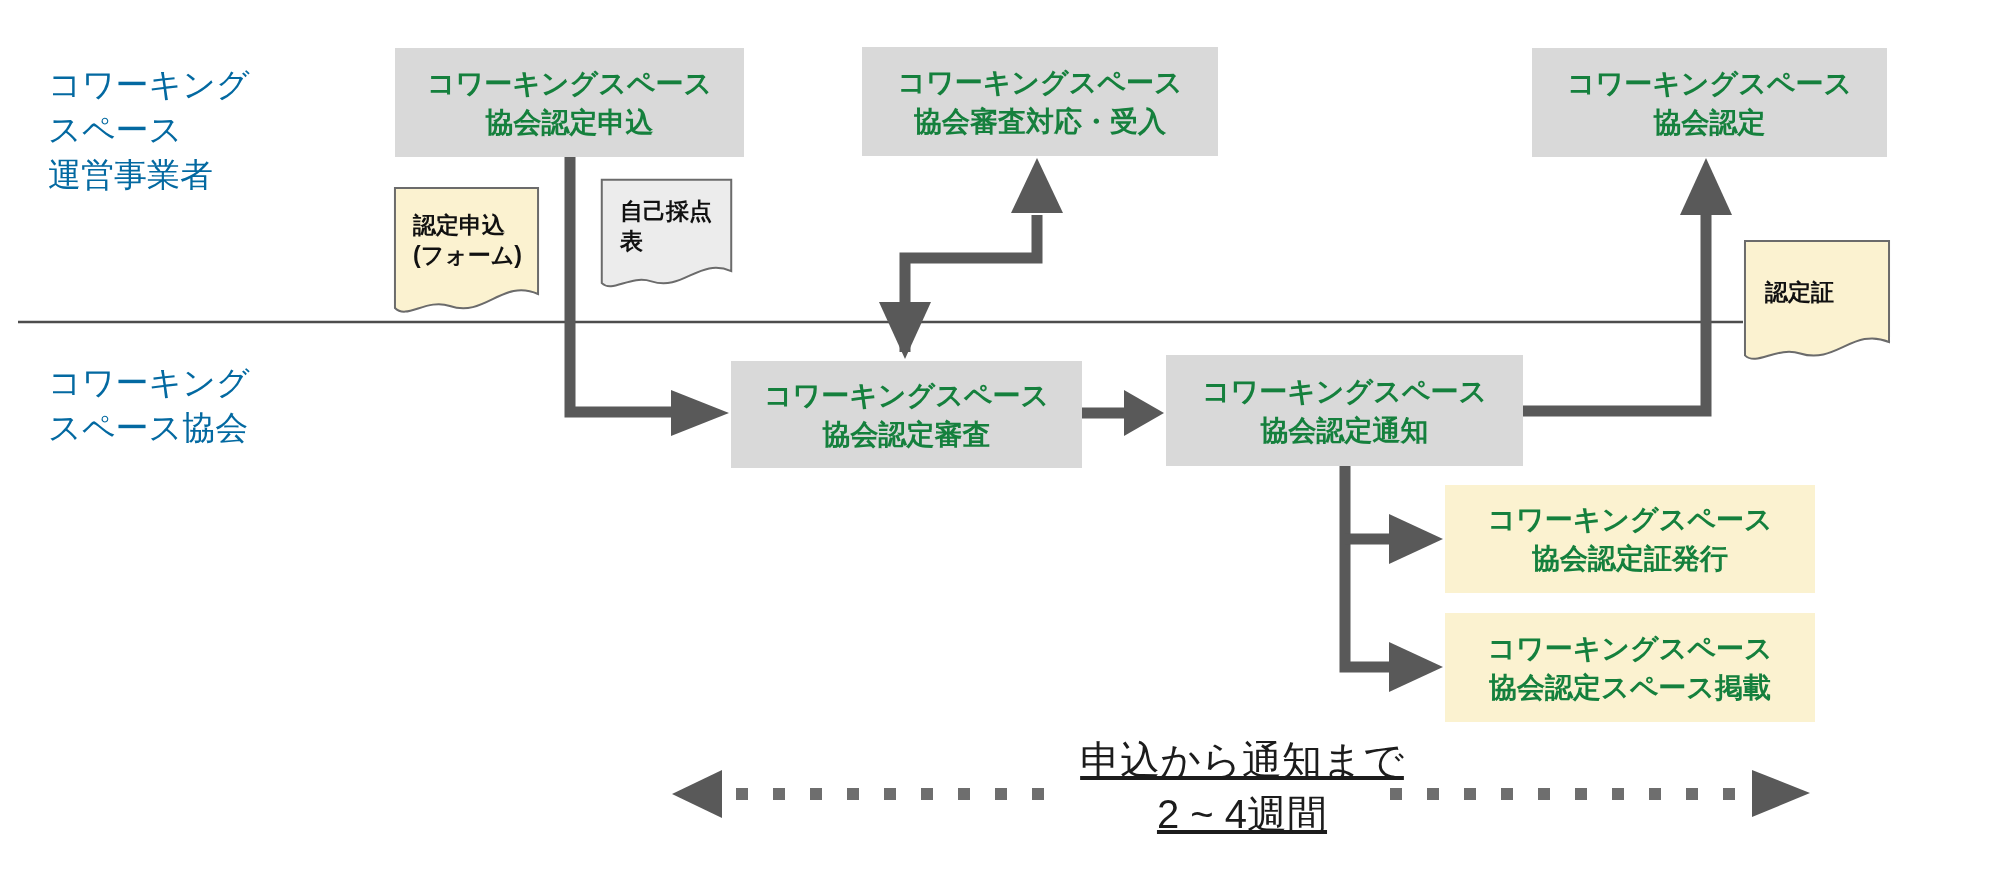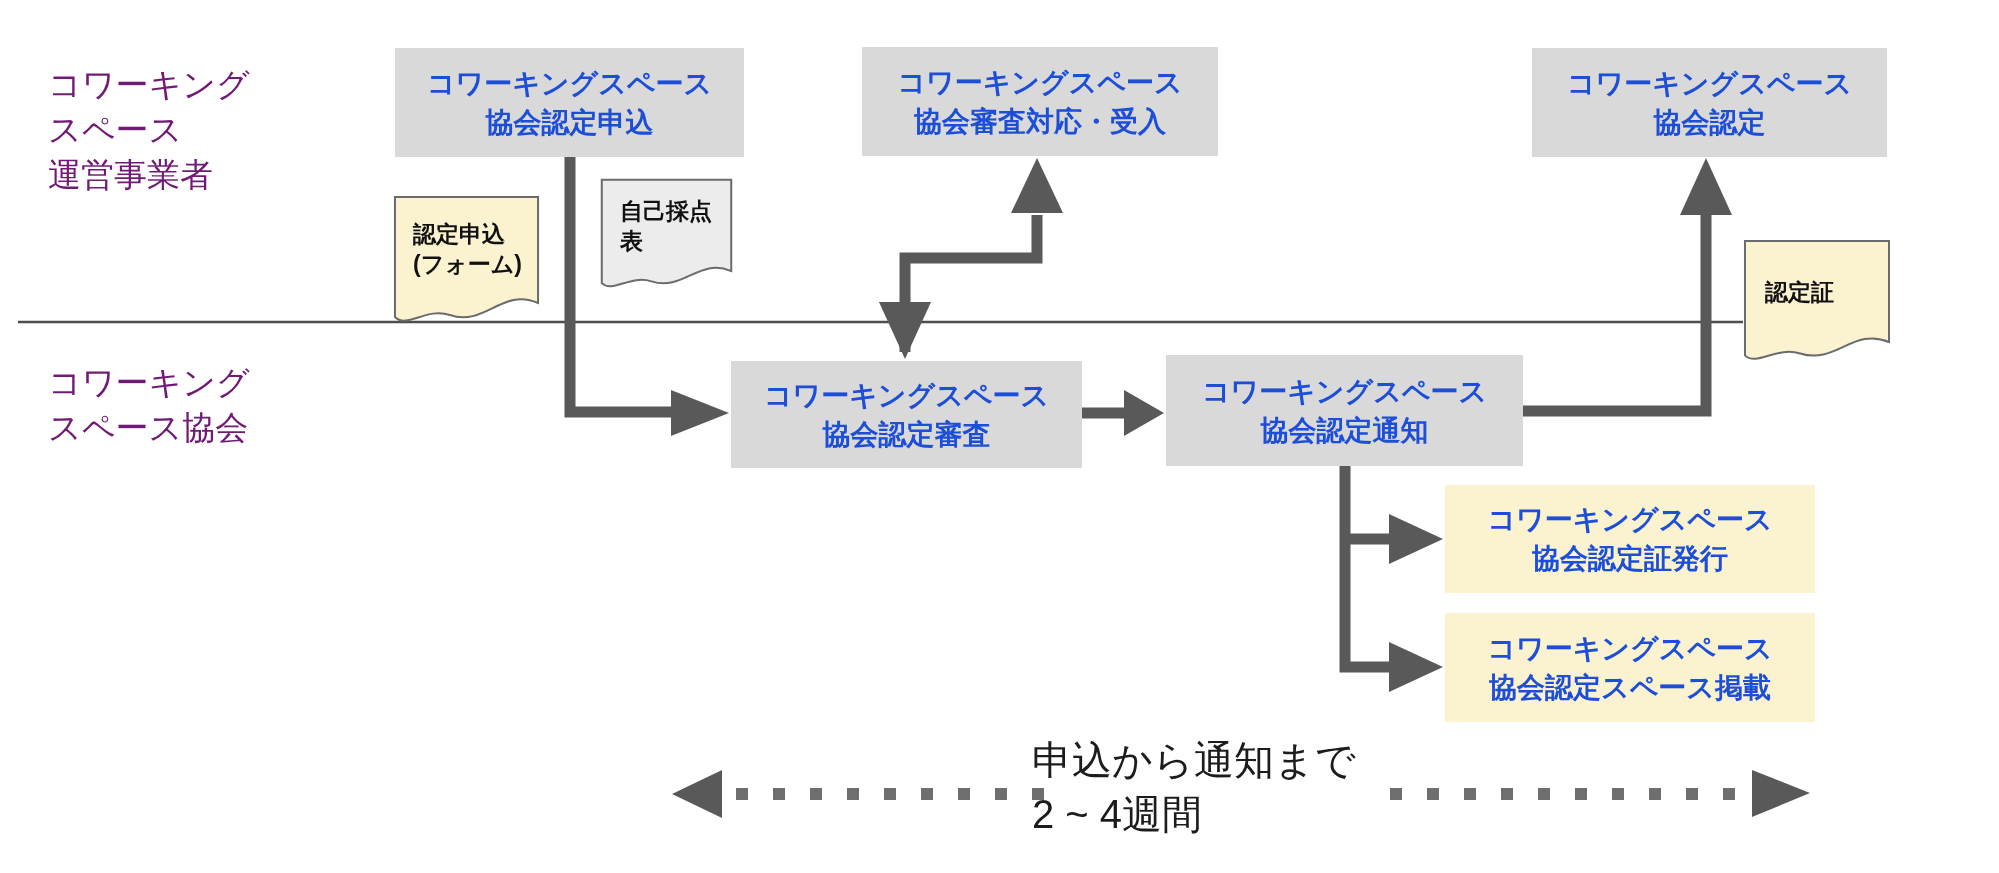--- a/index.html
+++ b/index.html
@@ -1,28 +1,28 @@
 <!DOCTYPE html>
 <html><head>
 <meta charset="utf-8">
 <style>
   html,body{margin:0;padding:0;background:#ffffff;}
   body{font-family:"Liberation Sans",sans-serif;color:#1c1c1c;}
   #canvas{position:relative;width:1999px;height:873px;background:#ffffff;overflow:hidden;}
   #connector-layer{position:absolute;left:0;top:0;z-index:1;}
   .multiline{white-space:pre-line;}
-  .lane-label{position:absolute;z-index:2;font-size:33px;line-height:45px;color:#701a75;}
+  .lane-label{position:absolute;z-index:2;font-size:33px;line-height:45px;color:#0369a1;}
   .node{position:absolute;z-index:2;display:flex;align-items:center;justify-content:center;
-        text-align:center;font-weight:bold;font-size:28px;line-height:39px;color:#1d4ed8;}
+        text-align:center;font-weight:bold;font-size:28px;line-height:39px;color:#15803d;}
   .node.gray{background:#d9d9d9;}
   .node.yellow{background:#fbf2d0;}
   .doc{position:absolute;z-index:3;}
   .doc svg{position:absolute;left:0;top:0;}
   .doc .doc-label{position:absolute;z-index:2;font-weight:bold;font-size:23px;line-height:30px;color:#111;}
-  .timeline-label{position:absolute;z-index:2;font-size:40px;line-height:54px;color:#1c1c1c;}
+  .timeline-label{position:absolute;z-index:2;text-align:center;font-size:40px;line-height:54px;color:#1c1c1c;text-decoration:underline;}
 </style>
 </head>
 <body>
 
 <div id="canvas">
 
   <svg id="connector-layer" width="1999" height="873" viewBox="0 0 1999 873">
 
     <line x1="18" y1="322" x2="1743" y2="322" stroke="#4d4d4d" stroke-width="2.5"></line>
 
@@ -95,21 +95,21 @@
   <div class="node gray multiline" style="left:731px;top:361px;width:351px;height:107px;">コワーキングスペース
 協会認定審査</div>
   <div class="node gray multiline" style="left:1166px;top:355px;width:357px;height:111px;">コワーキングスペース
 協会認定通知</div>
 
   <div class="node yellow multiline" style="left:1445px;top:485px;width:370px;height:108px;">コワーキングスペース
 協会認定証発行</div>
   <div class="node yellow multiline" style="left:1445px;top:613px;width:370px;height:109px;">コワーキングスペース
 協会認定スペース掲載</div>
 
-  <div class="doc" style="left:393px;top:195px;width:147px;height:130px;">
+  <div class="doc" style="left:393px;top:186px;width:147px;height:130px;">
     <svg width="147" height="130" viewBox="0 0 150 130" preserveAspectRatio="none">
       <path d="M2,2 L148,2 L148,108 C112,92 94,132 58,120 C34,112 14,134 2,122 Z" fill="#fbf2d0" stroke="#6b6b6b" stroke-width="2" vector-effect="non-scaling-stroke"></path>
     </svg>
     <div class="doc-label multiline" style="left:20px;top:24px;">認定申込
 (フォーム)</div>
   </div>
 
   <div class="doc" style="left:600px;top:178px;width:160px;height:112px;">
     <svg width="133" height="112" viewBox="0 0 150 130" preserveAspectRatio="none">
       <path d="M2,2 L148,2 L148,108 C112,92 94,132 58,120 C34,112 14,134 2,122 Z" fill="#ececec" stroke="#6b6b6b" stroke-width="2" vector-effect="non-scaling-stroke"></path>

